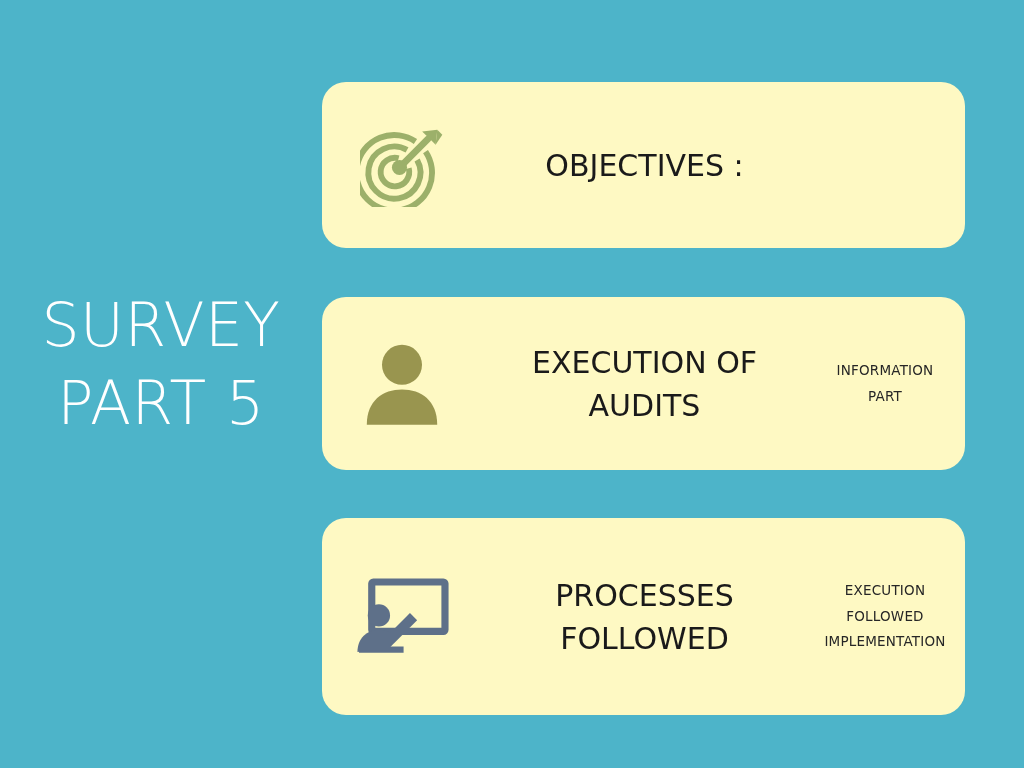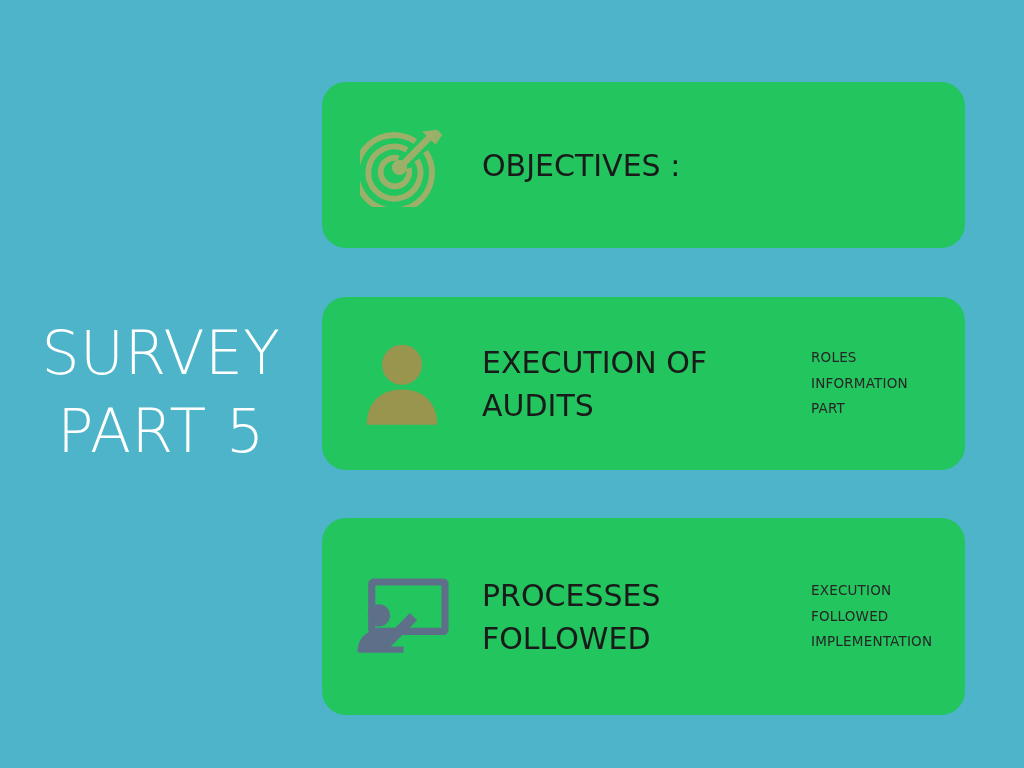--- a/index.html
+++ b/index.html
@@ -18,46 +18,47 @@
     width: 1024px;
     height: 768px;
     background: #4db4c9;
     overflow: hidden;
   }
 
   
   #title-block {
     position: absolute;
     left: 0px;
-    top: 314px;
+    top: 286px;
     width: 322px;
     text-align: center;
   }
   .title-line {
     display: block;
     color: #ffffff;
     font-family: "DejaVu Sans", sans-serif;
     font-weight: 300;
     font-size: 60px;
     line-height: 78px;
     letter-spacing: 0.5px;
     white-space: nowrap;
   }
 
   
   .card {
     position: absolute;
     left: 322px;
     width: 643px;
-    background: #22c55e;
+    background: #fef9c3;
     border-radius: 24px;
     display: flex;
     flex-direction: row;
     align-items: center;
     box-sizing: border-box;
+    text-align: center;
   }
   #card-0 { top: 82px;  height: 166px; }
   #card-1 { top: 297px; height: 173px; }
   #card-2 { top: 518px; height: 197px; }
 
   .card-icon {
     flex: 0 0 auto;
     width: 160px;
     display: flex;
     align-items: center;
@@ -134,21 +135,20 @@
         <svg width="80" height="82" viewBox="0 0 100 102" aria-hidden="true">
           <circle cx="50" cy="27" r="25" fill="#99954f"></circle>
           <path d="M6 102 C6 72 26 58 50 58 C74 58 94 72 94 102 Z" fill="#99954f"></path>
         </svg>
       </span>
     </div>
     <div class="card-text">
       <div class="card-heading">EXECUTION OF AUDITS</div>
     </div>
     <div class="card-sub">
-      <span class="sub-item">ROLES</span>
       <span class="sub-item">INFORMATION</span>
       <span class="sub-item">PART</span>
     </div>
   </div>
 
   <div class="card" id="card-2">
     <div class="card-icon">
       <span>
         <svg width="96" height="78" viewBox="0 0 120 98" aria-hidden="true">
           <rect x="22" y="5" width="92" height="62" rx="2" fill="none" stroke="#5e7089" stroke-width="9"></rect>

